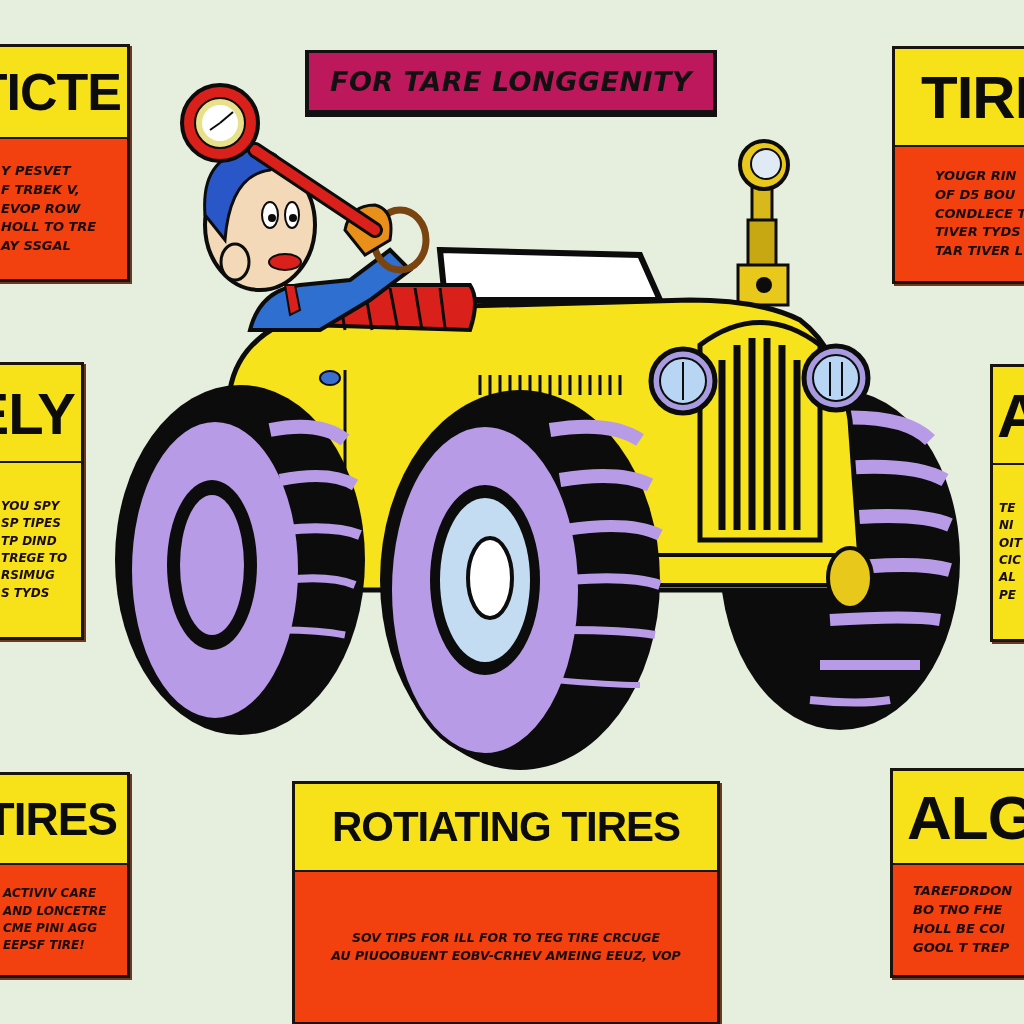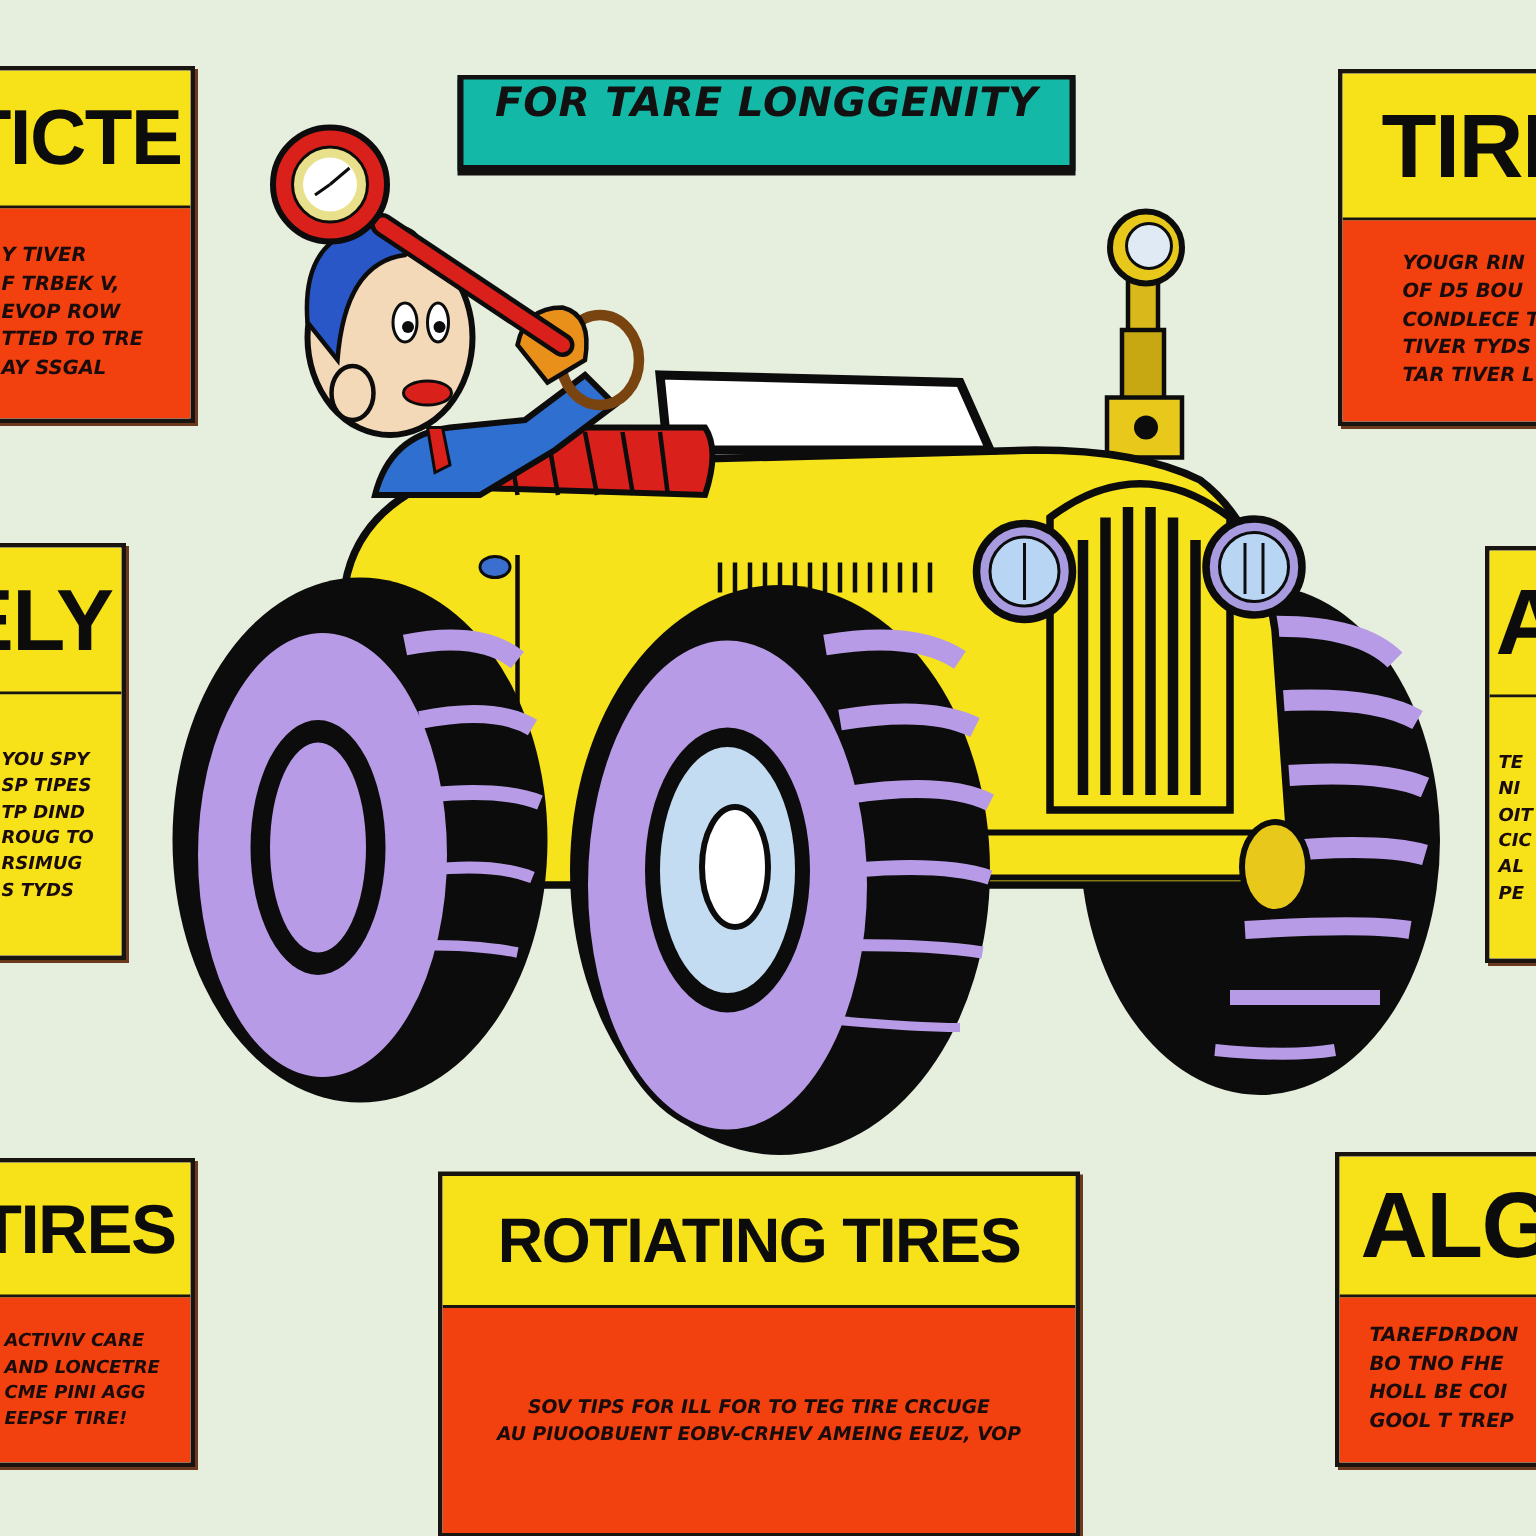--- a/index.html
+++ b/index.html
@@ -31,45 +31,45 @@
       font-style: italic; font-weight: 700; color: #1a0c0c;
       white-space: nowrap; overflow: hidden;
     }
     .panel .body.yellow { background: #f7e21a; }
     .panel .body .line { line-height: 1.45; }
 
     
     #banner {
       position: absolute; left: 305px; top: 50px; width: 412px; height: 64px;
       box-sizing: border-box; border: 4px solid #121010; border-top-width: 3px;
-      background: #14b8a6;
-      display: flex; align-items: flex-start; justify-content: center;
+      background: #be185d;
+      display: flex; align-items: center; justify-content: center;
       font-family: "DejaVu Sans", sans-serif; font-style: italic; font-weight: 700;
       font-size: 27px; color: #121010; letter-spacing: 0.5px;
       box-shadow: 0 3px 0 #121010;
     }
 
     #scene { position: absolute; left: 0; top: 0; width: 1024px; height: 1024px; }
   </style>
 </head>
 <body>
 
 <div id="banner">
   <span>FOR TARE LONGGENITY</span>
 </div>
 
 <div class="panel" style="left:-6px; top:44px; width:136px; height:238px;">
   <div class="head" style="height:90px; font-size:52px; justify-content:flex-end; padding-right:6px;">
     <span>STICTE</span>
   </div>
   <div class="body" style="font-size:13px; padding-left:4px;">
-    <div class="line">Y TIVER</div>
+    <div class="line">Y PESVET</div>
     <div class="line">F TRBEK V,</div>
     <div class="line">EVOP ROW</div>
-    <div class="line">TTED TO TRE</div>
+    <div class="line">HOLL TO TRE</div>
     <div class="line">AY SSGAL</div>
   </div>
 </div>
 
 <div class="panel" style="left:892px; top:46px; width:150px; height:238px;">
   <div class="head" style="height:96px; font-size:60px; padding-left:26px;">
     <span>TIRE</span>
   </div>
   <div class="body" style="font-size:13px; padding-left:40px;">
     <div class="line">YOUGR RIN</div>
@@ -81,21 +81,21 @@
 </div>
 
 <div class="panel" style="left:-6px; top:362px; width:90px; height:278px;">
   <div class="head" style="height:96px; font-size:58px; justify-content:flex-end; padding-right:6px;">
     <span>ELY</span>
   </div>
   <div class="body yellow" style="font-size:12px; padding-left:4px;">
     <div class="line">YOU SPY</div>
     <div class="line">SP TIPES</div>
     <div class="line">TP DIND</div>
-    <div class="line">ROUG TO</div>
+    <div class="line">TREGE TO</div>
     <div class="line">RSIMUG</div>
     <div class="line">S TYDS</div>
   </div>
 </div>
 
 <div class="panel" style="left:990px; top:364px; width:50px; height:278px;">
   <div class="head" style="height:96px; font-size:62px; padding-left:4px;">
     <span>A</span>
   </div>
   <div class="body yellow" style="font-size:12px; padding-left:6px;">

